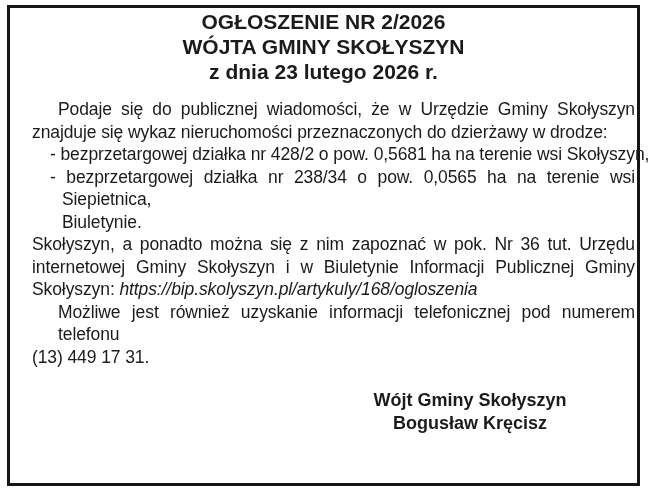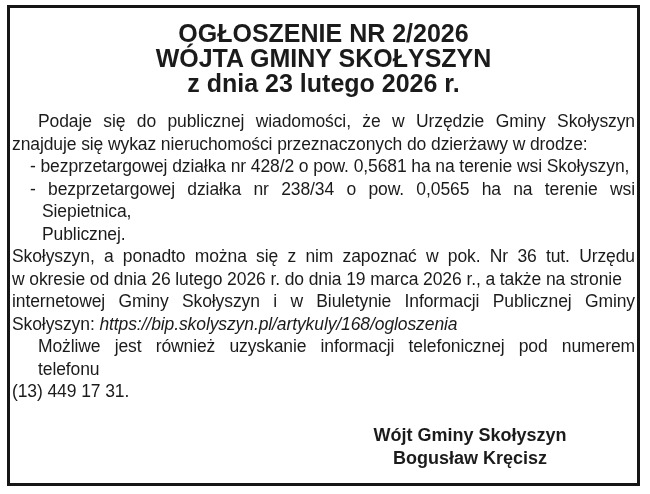--- a/index.html
+++ b/index.html
@@ -21,32 +21,32 @@
     top: 5px;
     width: 627px;
     height: 475px;
     border: 3px solid #161616;
     background: #ffffff;
     box-sizing: content-box;
   }
   .header {
     text-align: center;
     font-weight: bold;
-    font-size: 25px;
+    font-size: 21px;
     line-height: 25px;
-    padding-top: 13px;
+    padding-top: 1px;
   }
   .header .hline { min-height: 25px; }
   .bodytext {
     margin: 14px 2px 0 2px;
     font-size: 17.5px;
     line-height: 22.5px;
     letter-spacing: -0.1px;
   }
-  .line { min-height: 22.5px; }
+  .line { min-height: 22.5px; margin-left: 20px; }
   .j {
     text-align: justify;
     text-align-last: justify;
   }
   .nw { white-space: nowrap; }
   .ind { padding-left: 26px; }
   .dash {
     padding-left: 30px;
     text-indent: -12px;
   }
@@ -73,23 +73,22 @@
     <div class="hline">WÓJTA GMINY SKOŁYSZYN</div>
     <div class="hline">z dnia 23 lutego 2026 r.</div>
   </div>
 
   <div class="bodytext">
     <div class="line ind j">Podaje się do publicznej wiadomości, że w Urzędzie Gminy Skołyszyn</div>
     <div class="line nw">znajduje się wykaz nieruchomości przeznaczonych do dzierżawy w drodze:</div>
     <div class="line dash nw">- bezprzetargowej działka nr 428/2 o pow. 0,5681 ha na terenie wsi Skołyszyn,</div>
     <div class="line dash j">- bezprzetargowej działka nr 238/34 o pow. 0,0565 ha na terenie wsi</div>
     <div class="line cont">Siepietnica,</div>
-    <div class="line cont">Publicznej.</div>
+    <div class="line cont">Biuletynie.</div>
     <div class="line j">Skołyszyn, a ponadto można się z nim zapoznać w pok. Nr 36 tut. Urzędu</div>
-    <div class="line nw">w okresie od dnia 26 lutego 2026 r. do dnia 19 marca 2026 r., a także na stronie</div>
     <div class="line j">internetowej Gminy Skołyszyn i w Biuletynie Informacji Publicznej Gminy</div>
     <div class="line nw"><span>Skołyszyn: </span><span class="it">https://bip.skolyszyn.pl/artykuly/168/ogloszenia</span></div>
     <div class="line ind j">Możliwe jest również uzyskanie informacji telefonicznej pod numerem telefonu</div>
     <div class="line">(13) 449 17 31.</div>
   </div>
 
   <div class="signature">
     <div class="sline">Wójt Gminy Skołyszyn</div>
     <div class="sline">Bogusław Kręcisz</div>
   </div>

